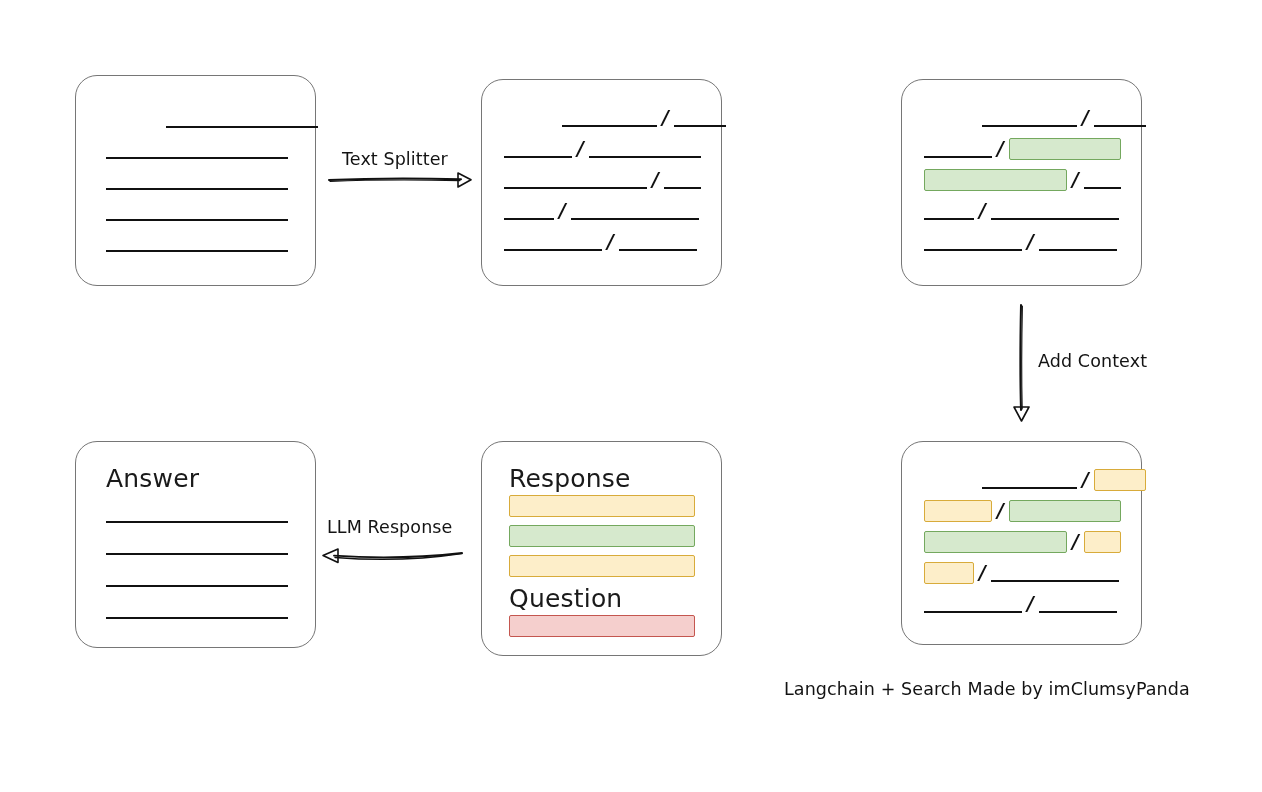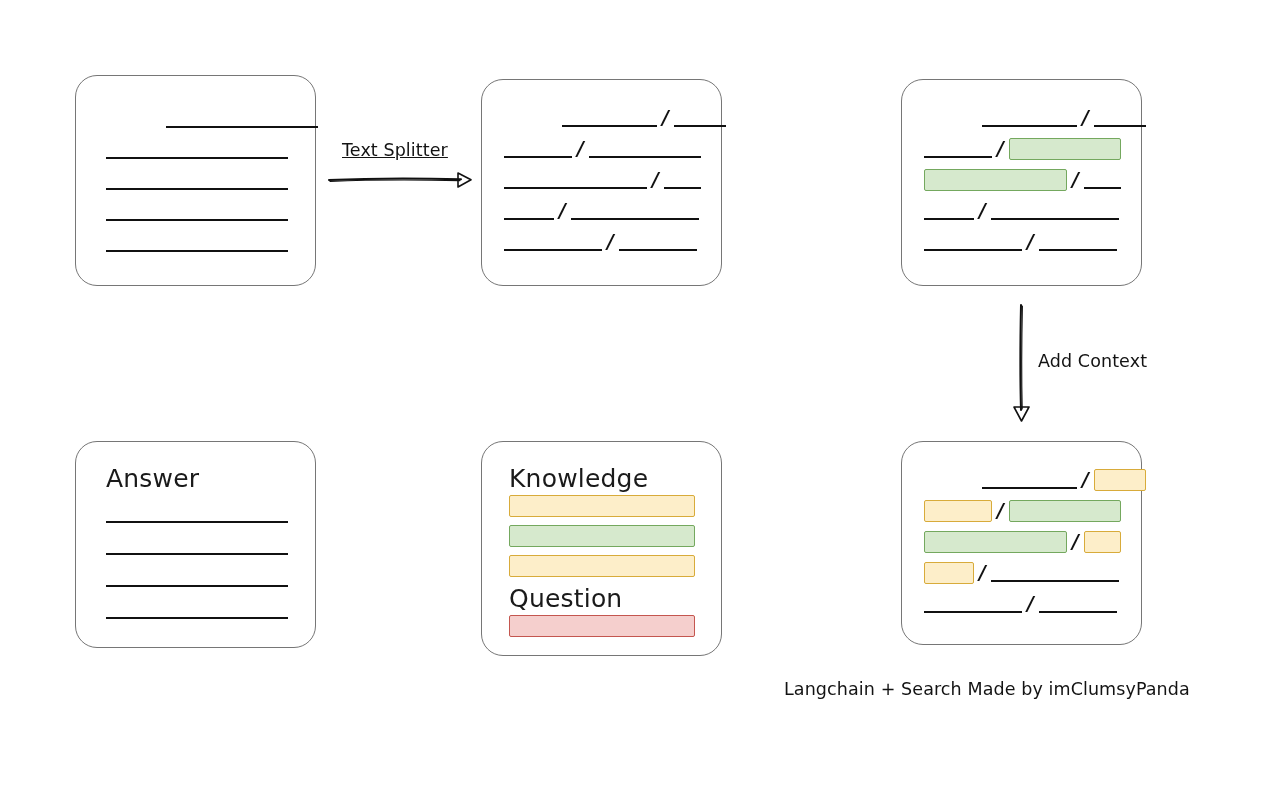--- a/index.html
+++ b/index.html
@@ -125,21 +125,21 @@
         <div class="row" style="left: 30px; top: 126px;">
           <div class="seg-line" style="width: 182px;"></div>
         </div>
         <div class="row" style="left: 30px; top: 157px;">
           <div class="seg-line" style="width: 182px;"></div>
         </div>
       </div>
   </div>
 
   <div class="arrow-group" style="left:328px; top:140px; width:145px; height:50px;">
-    <div class="arrow-label" style="left:14px; top:0px;text-decoration:underline;">Text Splitter</div>
+    <div class="arrow-label" style="left:14px; top:9px;">Text Splitter</div>
     <svg class="arrow-svg" width="145" height="24" style="left:0px; top:28px;">
       <path d="M1,12 C40,10.2 95,10.2 133,11.2" stroke="#111" stroke-width="2" fill="none" stroke-linecap="round"></path>
       <path d="M2,13.4 C40,11.8 95,11.8 132,12.6" stroke="#111" stroke-width="1.1" fill="none" stroke-linecap="round"></path>
       <path d="M130,5 L143,11.8 L130,19 Z" stroke="#111" stroke-width="1.6" fill="none" stroke-linejoin="round"></path>
     </svg>
   </div>
 
   <div class="doc-box" id="box-split-chunks" style="left:481px; top:79px; width:241px; height:207px;">
     <div class="rows-host">
         <div class="row" style="left: 22px; top: 28px;">
@@ -239,35 +239,43 @@
           <div class="seg-line" style="width: 98px;"></div>
           <div class="slash">/</div>
           <div class="seg-line" style="width: 78px;"></div>
         </div>
       </div>
   </div>
 
 
   <div class="doc-box" id="box-prompt" style="left:481px; top:441px; width:241px; height:215px;">
 
-    <div class="box-heading" style="left:27px; top:22px;">Knowledge</div>
+    <div class="box-heading" style="left:27px; top:22px;">Response</div>
 
     <div class="chips-host">
         <div class="seg-chip chip-yellow" style="position: absolute; left: 27px; top: 53px; width: 186px;"></div>
         <div class="seg-chip chip-green" style="position: absolute; left: 27px; top: 83px; width: 186px;"></div>
         <div class="seg-chip chip-yellow" style="position: absolute; left: 27px; top: 113px; width: 186px;"></div>
       </div>
 
     <div class="box-heading" style="left:27px; top:142px;">Question</div>
 
     <div class="chips-host">
         <div class="seg-chip chip-red" style="position: absolute; left: 27px; top: 173px; width: 186px;"></div>
       </div>
   </div>
 
+  <div class="arrow-group" style="left:322px; top:517px; width:148px; height:50px;">
+    <div class="arrow-label" style="left:5px; top:0px;">LLM Response</div>
+    <svg class="arrow-svg" width="148" height="24" style="left:0px; top:26px;">
+      <path d="M140,10 C100,14.5 52,15.5 12,12.6" stroke="#111" stroke-width="1.9" fill="none" stroke-linecap="round"></path>
+      <path d="M140,10.5 C100,16.5 52,17.6 13,14.4" stroke="#111" stroke-width="1.5" fill="none" stroke-linecap="round"></path>
+      <path d="M16,6 L1,12.5 L16,19.5 Z" stroke="#111" stroke-width="1.6" fill="none" stroke-linejoin="round"></path>
+    </svg>
+  </div>
 
   <div class="doc-box" id="box-answer" style="left:75px; top:441px; width:241px; height:207px;">
 
     <div class="box-heading" style="left:30px; top:22px;">Answer</div>
 
     <div class="rows-host">
         <div class="row" style="left: 30px; top: 62px;">
           <div class="seg-line" style="width: 182px;"></div>
         </div>
         <div class="row" style="left: 30px; top: 94px;">

